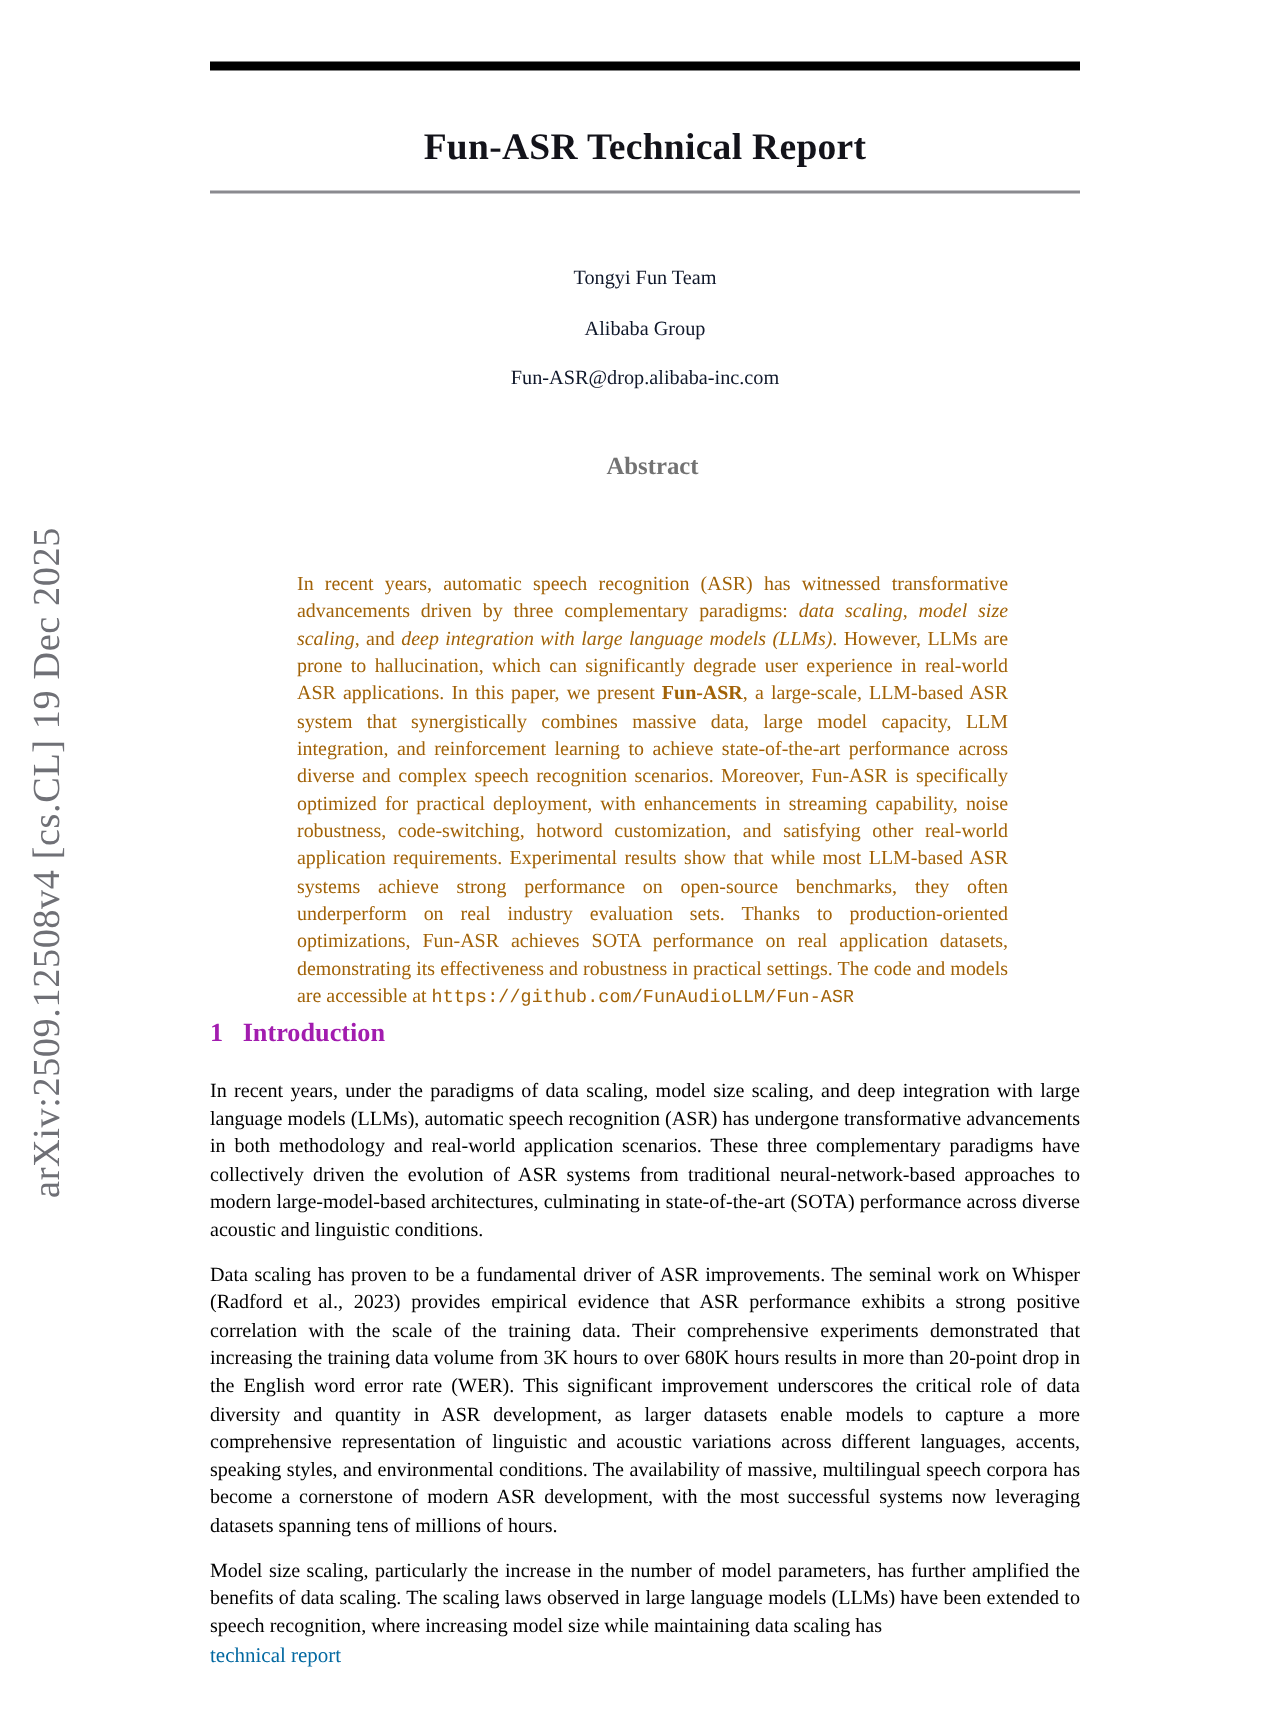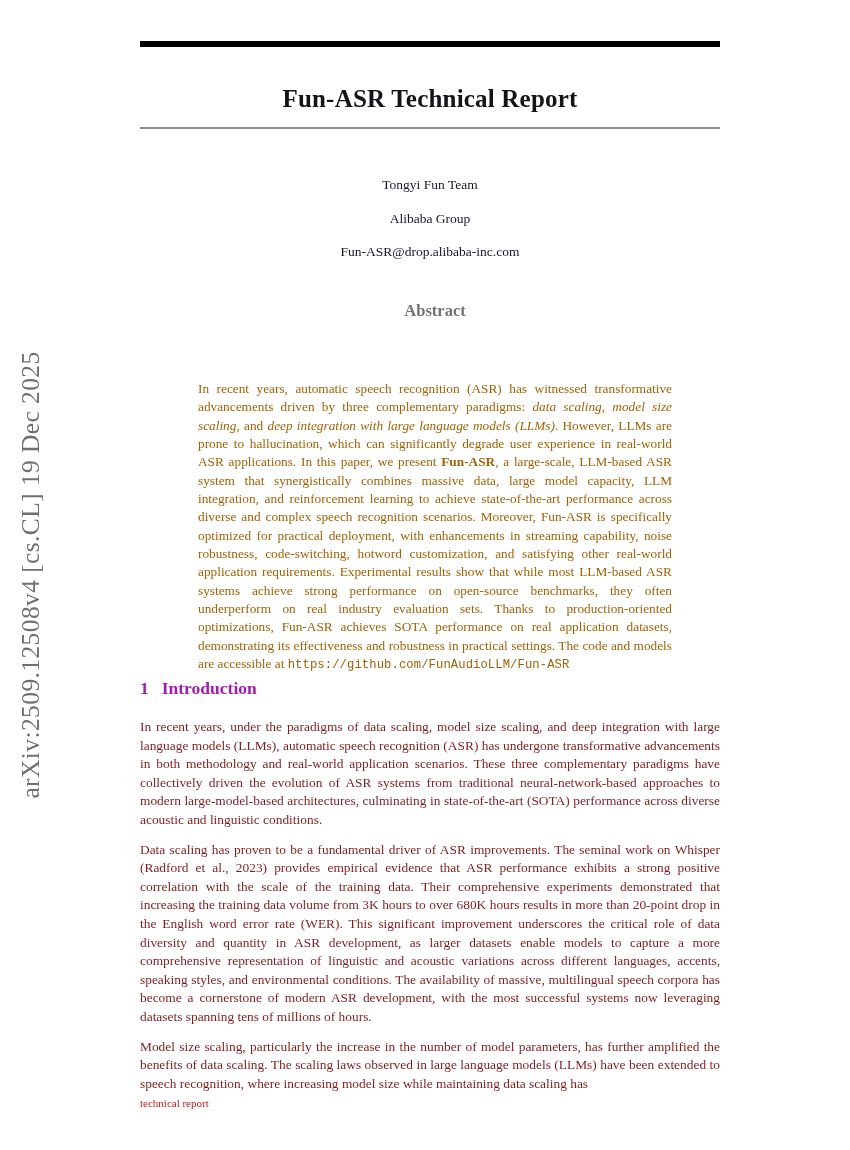--- a/index.html
+++ b/index.html
@@ -127,33 +127,33 @@
   
   .body-col {
     position: absolute;
     left: 140px;
     top: 718px;
     width: 580px;
     font-size: 13.4px;
     line-height: 18.6px;
     text-align: justify;
     text-justify: inter-word;
-    color: #7f1d1d;
+    color: #000000;
   }
   .body-col p {
     margin: 0 0 11px 0;
   }
 
   
   .footer {
     position: absolute;
     left: 140px;
     top: 1097px;
-    font-size: 11px;
-    color: #b91c1c;
+    font-size: 14px;
+    color: #0369a1;
   }
 </style>
 </head>
 <body>
 
 <div class="page">
 
   <div class="arxiv-stamp">
     <span>arXiv:2509.12508v4  [cs.CL]  19 Dec 2025</span>
   </div>

